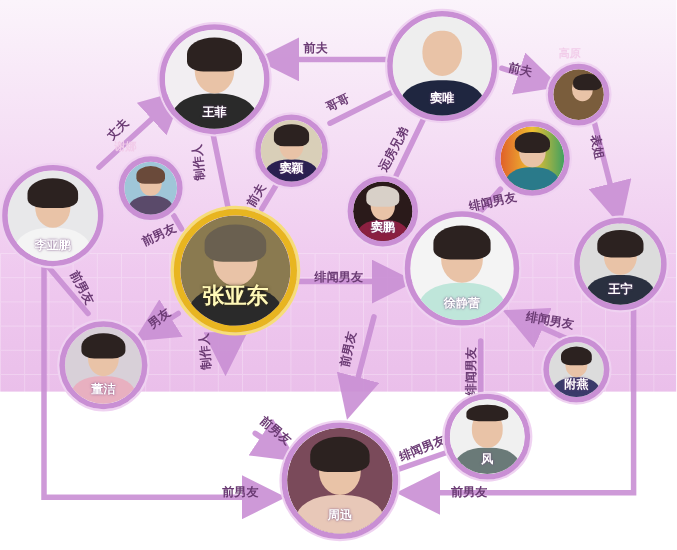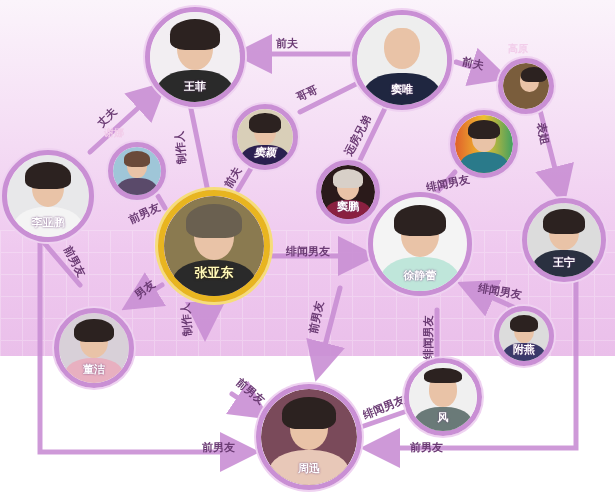--- a/index.html
+++ b/index.html
@@ -12,21 +12,21 @@
   svg.edges{position:absolute;left:0;top:0;width:615px;height:500px;}
   .node{position:absolute;border-radius:50%;box-sizing:border-box;overflow:hidden;
     border:5px solid #c98fd4;box-shadow:0 0 0 2px #efd2f1;}
   .node.center{border:6px solid #e8b520;box-shadow:0 0 0 3px #f6dd7a;}
   .portrait{position:absolute;inset:0;border-radius:50%;}
   .face{position:absolute;left:30%;top:18%;width:40%;height:46%;border-radius:45% 45% 50% 50%;background:#e9c3a7;}
   .hair{position:absolute;left:22%;top:8%;width:56%;height:34%;border-radius:50% 50% 30% 30%;background:#2c2220;}
   .body{position:absolute;left:8%;top:64%;width:84%;height:50%;border-radius:45% 45% 0 0;}
   .cap{position:absolute;left:0;right:0;bottom:9%;text-align:center;font-weight:bold;font-size:11px;color:#ffffff;
     text-shadow:0 0 2px #6a3a76;}
-  .node.center .cap{font-size:13px;color:#fff9b8;text-shadow:0 0 3px #3b2d10;bottom:14%;}
+  .node.center .cap{font-size:20px;color:#fff9b8;text-shadow:0 0 3px #3b2d10;bottom:14%;}
   .toplabel{position:absolute;font-size:10px;font-weight:bold;color:#f2cdea;text-align:center;}
   .elabel{position:absolute;font-size:11px;font-weight:bold;color:#6b3b74;white-space:nowrap;
     transform-origin:center center;}
 </style>
 </head>
 <body>
 
 <div id="stage">
   <div id="grid"></div>
 
@@ -76,21 +76,21 @@
   <div class="elabel" style="left:426px;top:176px;transform:rotate(-12deg);">绯闻男友</div>
   <div class="elabel" style="left:170px;top:312px;transform:rotate(-95deg);">制作人</div>
   <div class="elabel" style="left:234px;top:384px;transform:rotate(40deg);">前男友</div>
   <div class="elabel" style="left:300px;top:310px;transform:rotate(-78deg);">前男友</div>
   <div class="elabel" style="left:478px;top:284px;transform:rotate(10deg);">绯闻男友</div>
   <div class="elabel" style="left:406px;top:330px;transform:rotate(-90deg);">绯闻男友</div>
   <div class="elabel" style="left:362px;top:400px;transform:rotate(-22deg);">绯闻男友</div>
   <div class="elabel" style="left:202px;top:440px;">前男友</div>
   <div class="elabel" style="left:410px;top:440px;">前男友</div>
 
-  <div class="node" style="left:145px;top:7px;width:100px;height:100px;">
+  <div class="node" style="left:145px;top:22px;width:100px;height:100px;">
     <div class="portrait" style="background:#f2eef2;">
         <div class="body" style="background:#2a2a2a;"></div>
         <div class="face"></div>
         <div class="hair"></div>
       </div>
     <div class="cap">王菲</div>
   </div>
   <div class="node" style="left:352px;top:10px;width:100px;height:100px;">
     <div class="portrait" style="background:#eeeeee;">
         <div class="body" style="background:#1f2640;"></div>
@@ -114,21 +114,21 @@
     <div class="cap">李亚鹏</div>
   </div>
   <div class="node" style="left:108px;top:142px;width:58px;height:58px;">
     <div class="portrait" style="background:#9fc6d8;">
         <div class="body" style="background:#5a4a6a;"></div>
         <div class="face"></div>
         <div class="hair" style="background:#6a4a3a;"></div>
       </div>
   </div>
   <div class="toplabel" style="left:104px;top:126px;font-family:Liberation Mono, monospace;">谢娜</div>
-  <div class="node" style="left:232px;top:104px;width:66px;height:66px;font-style:italic;">
+  <div class="node" style="left:232px;top:104px;width:66px;height:66px;">
     <div class="portrait" style="background:#d9cfb8;">
         <div class="body" style="background:#2a2050;"></div>
         <div class="face"></div>
         <div class="hair"></div>
       </div>
     <div class="cap">窦颖</div>
   </div>
   <div class="node" style="left:316px;top:160px;width:64px;height:64px;font-family:Liberation Mono, monospace;">
     <div class="portrait" style="background:#2a1a1a;">
         <div class="body" style="background:#8a2040;"></div>
@@ -161,21 +161,21 @@
     <div class="cap">王宁</div>
   </div>
   <div class="node center" style="left:158px;top:190px;width:112px;height:112px;">
     <div class="portrait" style="background:#8a7a50;">
         <div class="body" style="background:#2a2a2a;"></div>
         <div class="face"></div>
         <div class="hair" style="background:#6a6050;"></div>
       </div>
     <div class="cap">张亚东</div>
   </div>
-  <div class="node" style="left:54px;top:308px;width:80px;height:80px;">
+  <div class="node" style="left:54px;top:292px;width:80px;height:80px;">
     <div class="portrait" style="background:#d8d0d8;">
         <div class="body" style="background:#e8b0c0;"></div>
         <div class="face"></div>
         <div class="hair"></div>
       </div>
     <div class="cap">董洁</div>
   </div>
   <div class="node" style="left:494px;top:306px;width:60px;height:60px;">
     <div class="portrait" style="background:#dcdcdc;">
         <div class="body" style="background:#3a3a6a;"></div>

